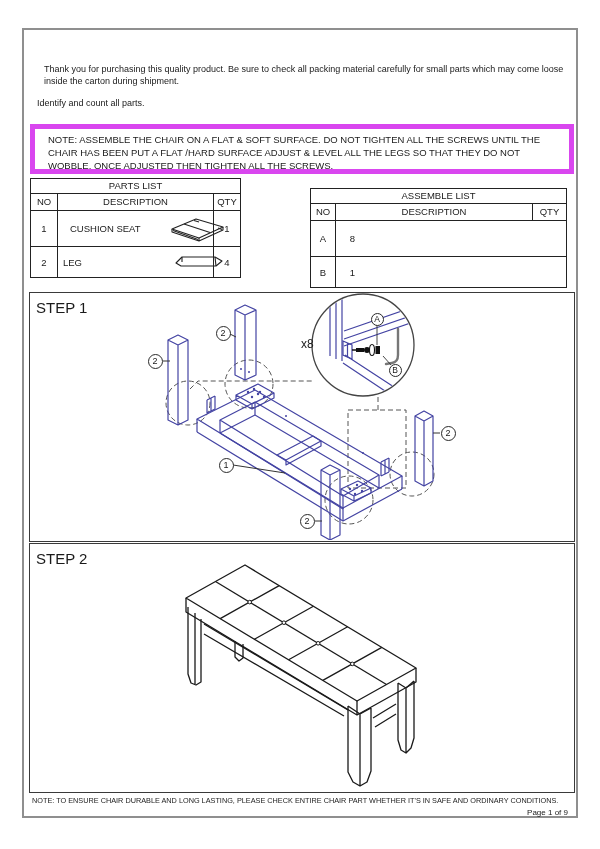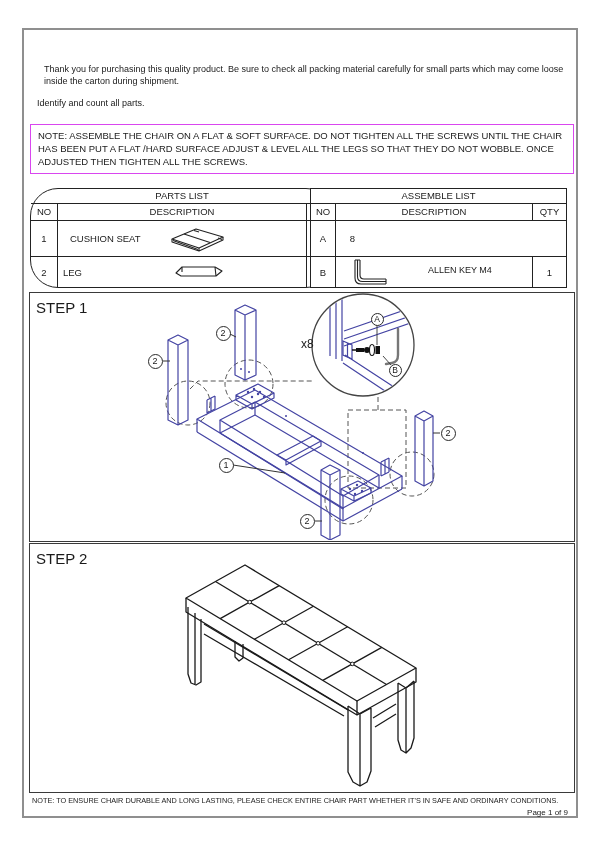--- a/index.html
+++ b/index.html
@@ -5,22 +5,22 @@
   html,body{margin:0;padding:0;background:#fff;}
   body{font-family:"Liberation Sans","DejaVu Sans",sans-serif;color:#1a1a1a;}
   .canvas{position:relative;width:600px;height:849px;background:#fff;overflow:hidden;}
   .page{position:absolute;left:22px;top:28px;width:556px;height:790px;
         border:2px solid #8f8f8f;background:#fff;box-sizing:border-box;}
   .abs{position:absolute;}
   .title{left:0;top:3px;width:100%;text-align:center;font-size:12.5px;font-weight:bold;
          text-decoration:underline;letter-spacing:.2px;}
   .intro{left:13px;top:34px;width:524px;font-size:9px;line-height:11.5px;margin-left:7px;}
   .identify{left:13px;top:68px;width:524px;font-size:9px;}
-  .notebox{left:6px;top:94px;width:544px;height:50px;border:1px solid #d946ef;box-sizing:border-box;
-           padding:4px 7px;font-size:9.5px;line-height:13px;}
+  .notebox{left:6px;top:94px;width:544px;height:50px;border:5px solid #d946ef;box-sizing:border-box;
+           padding:4px 13px;font-size:9.5px;line-height:13px;}
   
   .tbl{position:absolute;border:1.4px solid #222;box-sizing:border-box;background:#fff;font-size:9.5px;}
   .tbl .cap{height:14px;line-height:14px;text-align:center;border-bottom:1.4px solid #222;}
   .tbl .hrow,.tbl .drow{display:flex;}
   .tbl .hrow>div{height:16px;line-height:16px;text-align:center;box-sizing:border-box;}
   .tbl .drow>div{box-sizing:border-box;display:flex;align-items:center;}
   .bl{border-left:1.3px solid #222;}
   .bt{border-top:1.3px solid #222;}
   .cell-no{justify-content:center;}
   .cell-qty{justify-content:center;}
@@ -39,21 +39,21 @@
 </head>
 <body>
 
 <div class="canvas">
  <div class="page">
 
   <div class="abs intro">Thank you for purchasing this quality product. Be sure to check all packing material carefully for small parts which may come loose inside the carton during shipment.</div>
   <div class="abs identify">Identify and count all parts.</div>
   <div class="abs notebox">NOTE: ASSEMBLE THE CHAIR ON A FLAT &amp; SOFT SURFACE. DO NOT TIGHTEN ALL THE SCREWS UNTIL THE CHAIR HAS BEEN PUT A FLAT /HARD SURFACE ADJUST &amp; LEVEL ALL THE LEGS SO THAT THEY DO NOT WOBBLE. ONCE ADJUSTED THEN TIGHTEN ALL THE SCREWS.</div>
 
-  <div class="tbl" style="left:6px;top:158px;width:304px;border-radius:28px;">
+  <div class="tbl" style="left:6px;top:148px;width:211px;">
     <div class="cap">PARTS LIST</div>
     <div class="hrow">
       <div style="width:26px;">NO</div>
       <div class="bl" style="flex:1;">DESCRIPTION</div>
       <div class="bl" style="width:27px;">QTY</div>
     </div>
     <div class="drow bt" style="height:35px;">
       <div class="cell-no" style="width:26px;">1</div>
       <div class="bl" style="flex:1;padding-left:12px;position:relative;">
         <span>CUSHION SEAT</span>
@@ -94,33 +94,20 @@
       <div style="width:24px;">NO</div>
       <div class="bl" style="flex:1;">DESCRIPTION</div>
       <div class="bl" style="width:34px;">QTY</div>
     </div>
     <div class="drow bt" style="height:35px;">
       <div class="cell-no" style="width:24px;">A</div>
       <div class="bl cell-qty" style="width:34px;">8</div>
     </div>
     <div class="drow bt" style="height:30px;">
       <div class="cell-no" style="width:24px;">B</div>
-      <div class="bl" style="flex:1;position:relative;">
-        <span class="abs" style="left:14px;top:1px;">
-          <svg width="40" height="28" viewBox="0 0 40 28">
-            <g fill="none" stroke="#222" stroke-width="1.1" stroke-linejoin="round">
-              <path d="M5,2 L5,20 Q5,26 11,26 L36,26"></path>
-              <path d="M10,2 L10,17 Q10,21 14,21 L36,21"></path>
-              <path d="M7.5,2 L7.5,18.5 Q7.5,23.5 12.5,23.5 L36,23.5"></path>
-              <path d="M5,2 L10,2 M36,21 L36,26"></path>
-            </g>
-          </svg>
-        </span>
-        <div style="position:absolute;left:92px;top:8px;font-size:9px;">ALLEN KEY M4</div>
-      </div>
       <div class="bl cell-qty" style="width:34px;">1</div>
     </div>
   </div>
 
   <div class="abs stepbox" style="left:5px;top:262px;width:546px;height:250px;">
     <svg class="abs" style="left:0;top:0;" width="543" height="247" viewBox="0 0 543 247">
 
       <g fill="none" stroke="#555" stroke-width="1" stroke-dasharray="5 3">
         <circle cx="158" cy="110" r="22"></circle>
         <circle cx="219" cy="91" r="24"></circle>

